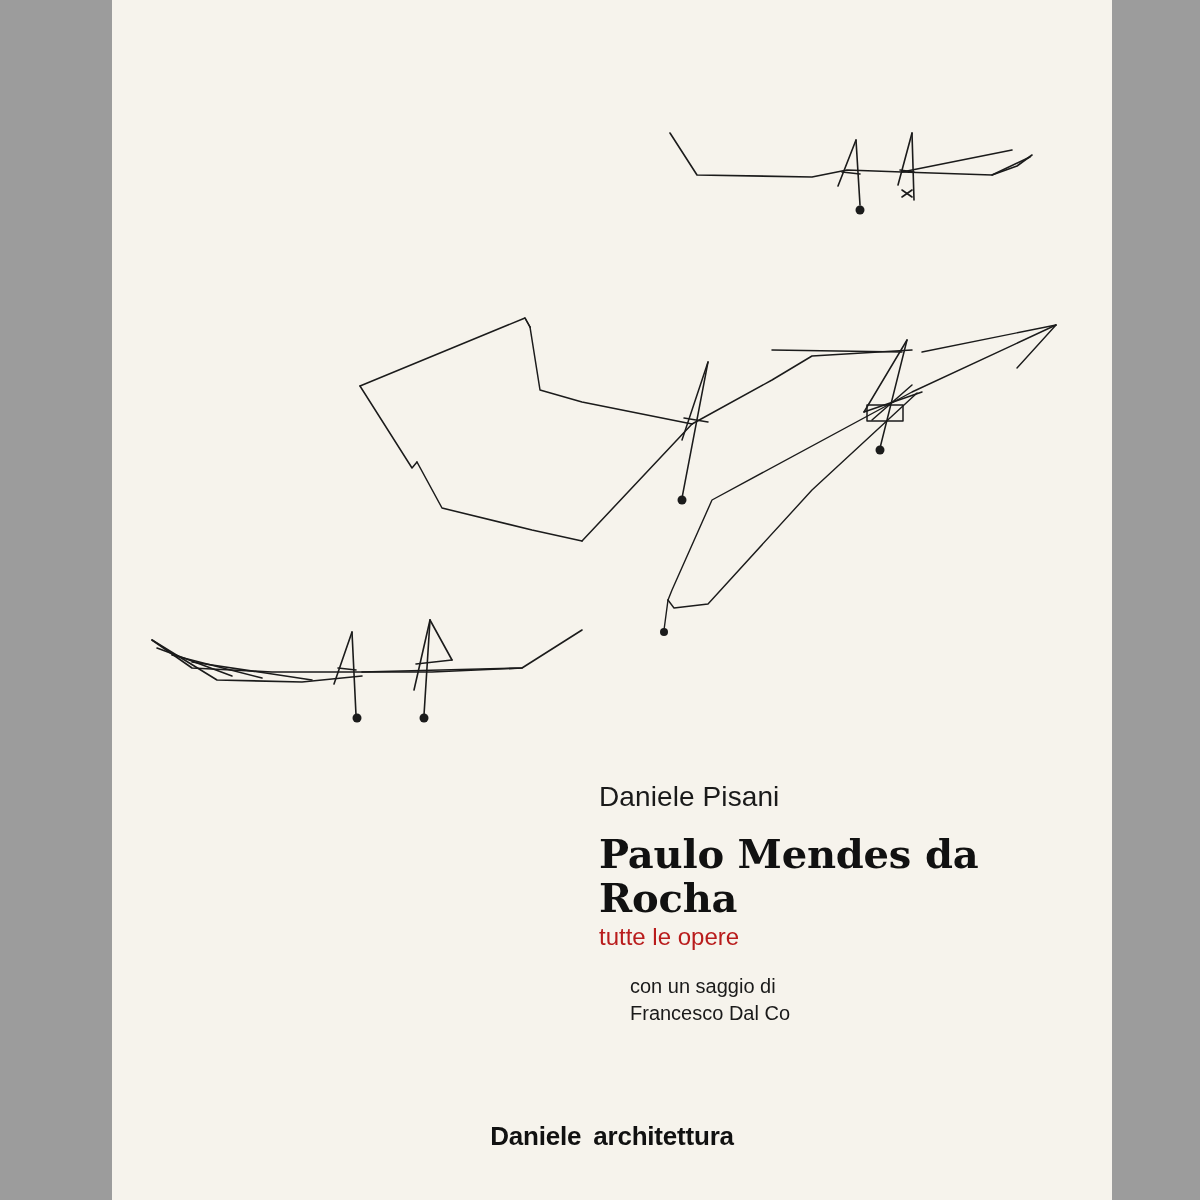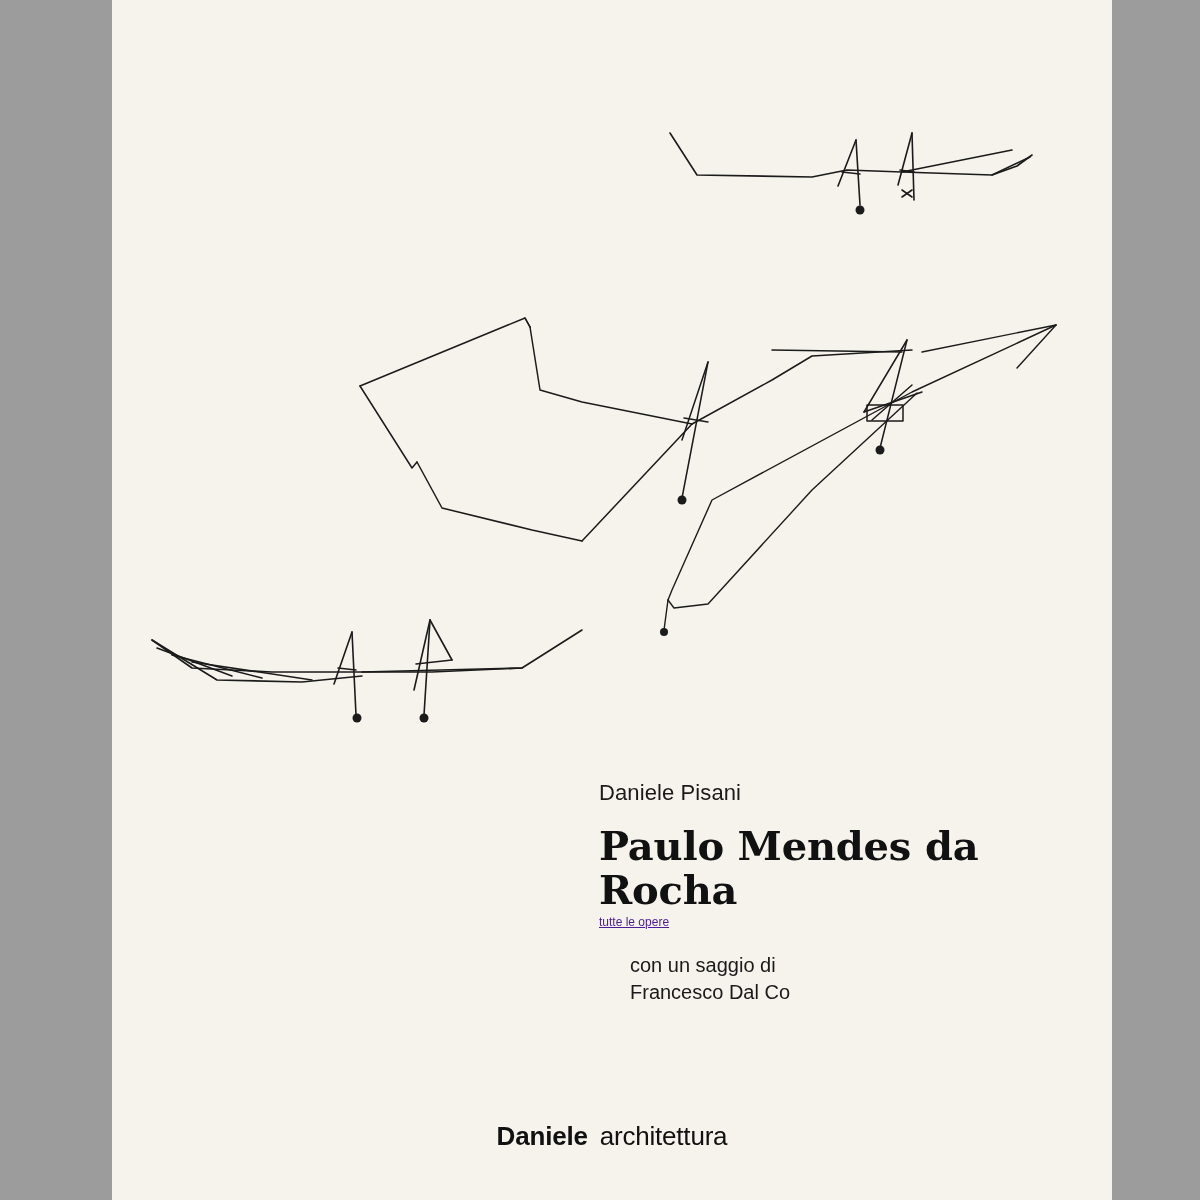--- a/index.html
+++ b/index.html
@@ -51,41 +51,40 @@
     height: 1200px;
     pointer-events: none;
   }
   .title-block {
     position: absolute;
     left: 487px;
     top: 780px;
     width: 460px;
   }
   .author {
-    font-size: 22px;
+    font-size: 28px;
     color: #1a1a1a;
     letter-spacing: 0.1px;
     line-height: 1.2;
     margin-bottom: 18px;
   }
   .book-title {
     font-family: "DejaVu Serif", serif;
     font-weight: bold;
     font-size: 40px;
     letter-spacing: -0.2px;
     color: #111111;
     line-height: 1.1;
     margin-bottom: 3px;
   }
   .subtitle {
-    font-size: 12px;
-    color: #4c1d95;
+    font-size: 24px;
+    color: #b91c1c;
     line-height: 1.2;
     margin-bottom: 22px;
-    text-decoration: underline;
   }
   .essay {
     font-size: 20px;
     color: #1a1a1a;
     line-height: 1.35;
     margin-left: 31px;
   }
   .publisher {
     position: absolute;
     left: 0;
@@ -93,21 +92,21 @@
     bottom: 48px;
     text-align: center;
     font-size: 26px;
     color: #111111;
     letter-spacing: -0.2px;
   }
   .publisher .brand {
     font-weight: bold;
   }
   .publisher .imprint {
-    font-weight: normal;
+    font-weight: bold;
     margin-left: 12px;
   }
 </style>
 </head>
 <body>
 
 <div class="page">
 
   <div class="frame-left"></div>
   <div class="frame-right"></div>

